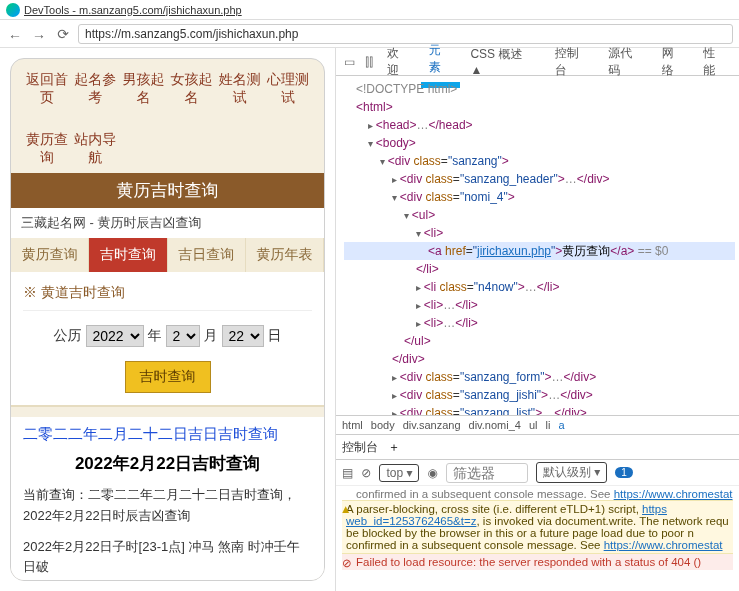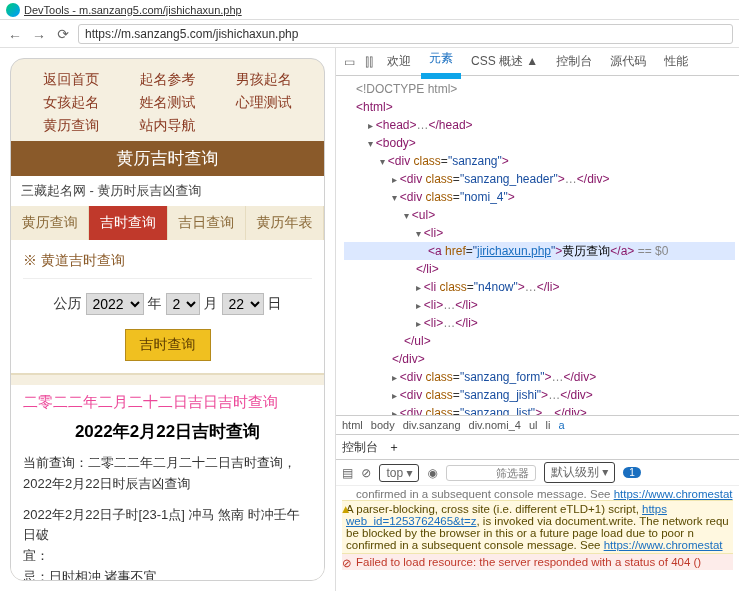--- a/index.html
+++ b/index.html
@@ -13,38 +13,38 @@
 .addrbar { height: 28px; display: flex; align-items: center; gap: 6px; padding: 0 6px; border-bottom: 1px solid #e0e0e0; }
 .addrbar .navbtn { width: 18px; height: 18px; color: #666; display: flex; align-items: center; justify-content: center; font-size: 14px; }
 .addr-input { flex: 1; border: 1px solid #ccc; border-radius: 3px; padding: 2px 6px; font-size: 12px; color: #333; }
 
 .main { display: flex; height: 543px; }
 
 
 .phone-wrap { width: 335px; padding: 10px; background: #fff; }
 .phone { width: 315px; height: 523px; border: 1px solid #d0d0d0; border-radius: 14px; background: #f5efe0; padding: 12px 12px 0 12px; overflow: hidden; }
 
-.topnav { display: grid; grid-template-columns: repeat(3,1fr); row-gap: 5px; margin-bottom: 6px; }
+.topnav { display: grid; grid-template-columns: repeat(6,1fr); row-gap: 24px; margin-bottom: 6px; }
 .topnav span { color: #8a3a22; font-size: 14px; text-align: center; }
 
 .titleband { background: #8a5a2a; color: #fff; text-align: center; padding: 6px 0; font-size: 17px; margin: 0 -12px; }
 .subband { background: #fff; color: #444; font-size: 13px; padding: 6px 10px; margin: 0 -12px; }
 
 .tabs { display: grid; grid-template-columns: repeat(4,1fr); margin: 0 -12px; }
 .tabs div { background: #f3ecd9; color: #8b6a3a; text-align: center; padding: 8px 0; font-size: 14px; border-right: 1px solid #e6dcc0; }
 .tabs div.active { background: #c0392b; color: #fff; }
 
 .formbox { background: #fff; margin: 0 -12px; padding: 8px 12px 12px 12px; border-bottom: 2px solid #e6dcc0; }
 .formbox .hd { color: #8a5a28; font-size: 14px; padding: 4px 0 8px 0; border-bottom: 1px solid #eee; }
 .formbox .row { display: flex; align-items: center; justify-content: center; gap: 4px; margin: 14px 0; font-size: 14px; color: #333; }
 .formbox select { border: 1px solid #bbb; background: #ddd; font-size: 14px; padding: 1px 2px; }
 .submit { display: block; margin: 0 auto; border: 1px solid #b58a1a; background: #f0c020; color: #5a3a00; padding: 6px 14px; font-size: 14px; }
 
 .resbox { background: #fff; margin: 10px -12px 0 -12px; padding: 8px 12px; }
-.resbox .rtitle { color: #ec4899; font-size: 15px; margin-bottom: 8px; }
+.resbox .rtitle { color: #1d4ed8; font-size: 15px; margin-bottom: 8px; }
 .resbox h3 { text-align: center; font-size: 17px; margin-bottom: 10px; }
 .resbox p { font-size: 13px; color: #333; line-height: 1.6; }
 .green { color: #2a8a2a; }
 
 
 .devtools { flex: 1; border-left: 1px solid #ddd; display: flex; flex-direction: column; font-size: 12px; }
 .dt-tabs { display: flex; align-items: center; border-bottom: 1px solid #ccc; height: 28px; padding: 0 4px; gap: 2px; }
 .dt-tabs span { padding: 6px 8px; color: #555; font-size: 12px; }
 .dt-tabs span.active { color: #1a6fc0; border-bottom: 6px solid #0ea5e9; }
 .dt-tabs .icon { color: #666; padding: 4px; }
@@ -62,21 +62,21 @@
 .caret::before{content:"▸ ";color:#666;font-size:10px}
 .caret.open::before{content:"▾ "}
 
 .crumbs { border-top: 1px solid #ccc; padding: 3px 6px; font-size: 11px; color: #555; }
 .crumbs span { margin-right: 8px; }
 .crumbs .cur { color: #1a6fc0; }
 
 .console-hd { display:flex; align-items:center; border-top:1px solid #ccc; border-bottom:1px solid #ccc; height:26px; padding:0 6px; gap:10px; }
 .console-hd .name { font-size:12px; color:#333; }
 .console-tools { display:flex; align-items:center; border-bottom:1px solid #eee; height:26px; padding:0 6px; gap:8px; font-size:12px; color:#666; }
-.console-tools input { border:1px solid #ccc; border-radius:3px; padding:1px 6px; font-size:11px; width:90px;text-align:right; }
+.console-tools input { border:1px solid #ccc; border-radius:3px; padding:1px 6px; font-size:14px; width:82px; }
 .console-tools .pill { border:1px solid #404040; border-radius:3px; padding:1px 6px; }
 .badge { background:#1a6fc0; color:#fff; border-radius:8px; padding:0 6px; font-size:10px; }
 
 .console-body { font-family: Consolas, monospace; font-size: 11.5px; padding: 2px 6px; overflow:auto; height: 105px; }
 .console-body .warn { background: #fff8e0; border-top:1px solid #f0e6b0; border-bottom:1px solid #f0e6b0; padding:2px 4px; color:#5a4a00; position:relative; }
 .console-body .warn::before { content:"▲"; color:#caa200; position:absolute; left:-2px; }
 .console-body .warn { }
 .console-body .err { color:#c0392b; padding:2px 4px 2px 14px; background:#fdecea; position:relative; }
 .console-body .err::before { content:"⊘"; color:#c0392b; position:absolute; left:0; }
 .console-body a { color:#1a6fc0; text-decoration:underline; }
@@ -146,20 +146,21 @@
 
   <div class="devtools">
     <div class="dt-tabs">
       <span class="icon">▭</span>
       <span class="icon">⫿⫿</span>
       <span>欢迎</span>
       <span class="active">元素</span>
       <span>CSS 概述 ▲</span>
       <span>控制台</span>
       <span>源代码</span>
+      <span>网络</span>
       <span>性能</span>
     </div>
 
     <div class="dom">
 <div class="indent1"><span class="comment">&lt;!DOCTYPE html&gt;</span></div>
 <div class="indent1"><span class="t">&lt;html&gt;</span></div>
 <div class="indent2 caret"><span class="t">&lt;head&gt;</span><span class="dots">…</span><span class="t">&lt;/head&gt;</span></div>
 <div class="indent2 caret open"><span class="t">&lt;body&gt;</span></div>
 <div class="indent3 caret open"><span class="t">&lt;div</span> <span class="attr">class</span>=<span class="val">"sanzang"</span><span class="t">&gt;</span></div>
 <div class="indent4 caret"><span class="t">&lt;div</span> <span class="attr">class</span>=<span class="val">"sanzang_header"</span><span class="t">&gt;</span><span class="dots">…</span><span class="t">&lt;/div&gt;</span></div>

